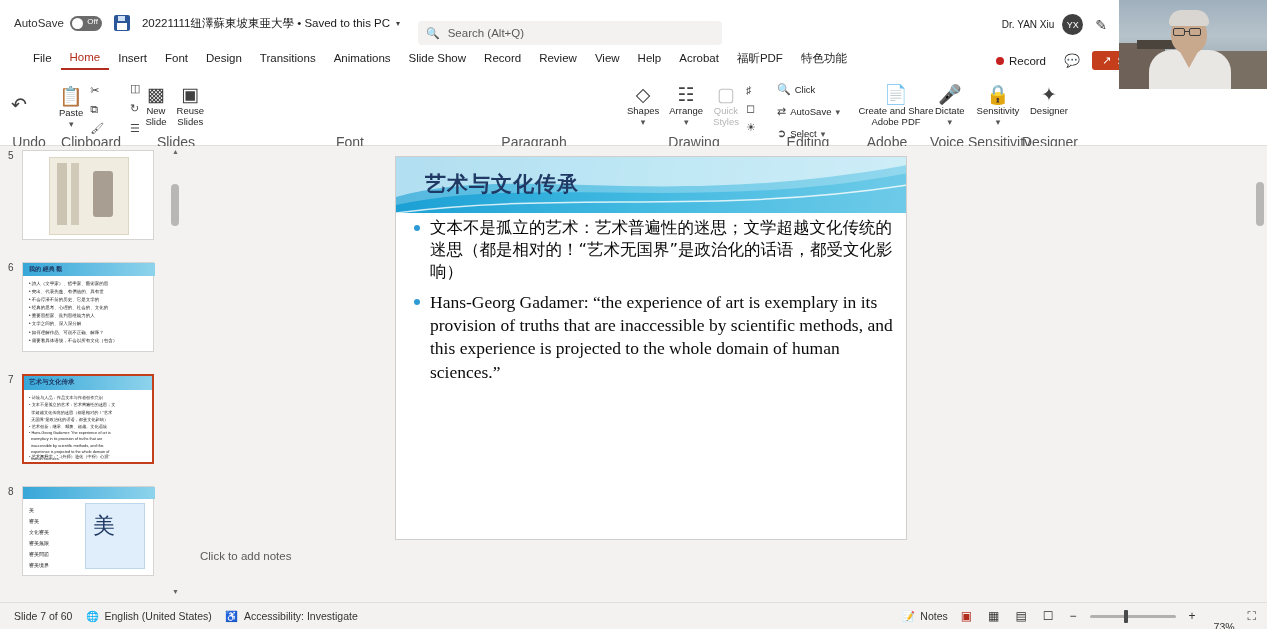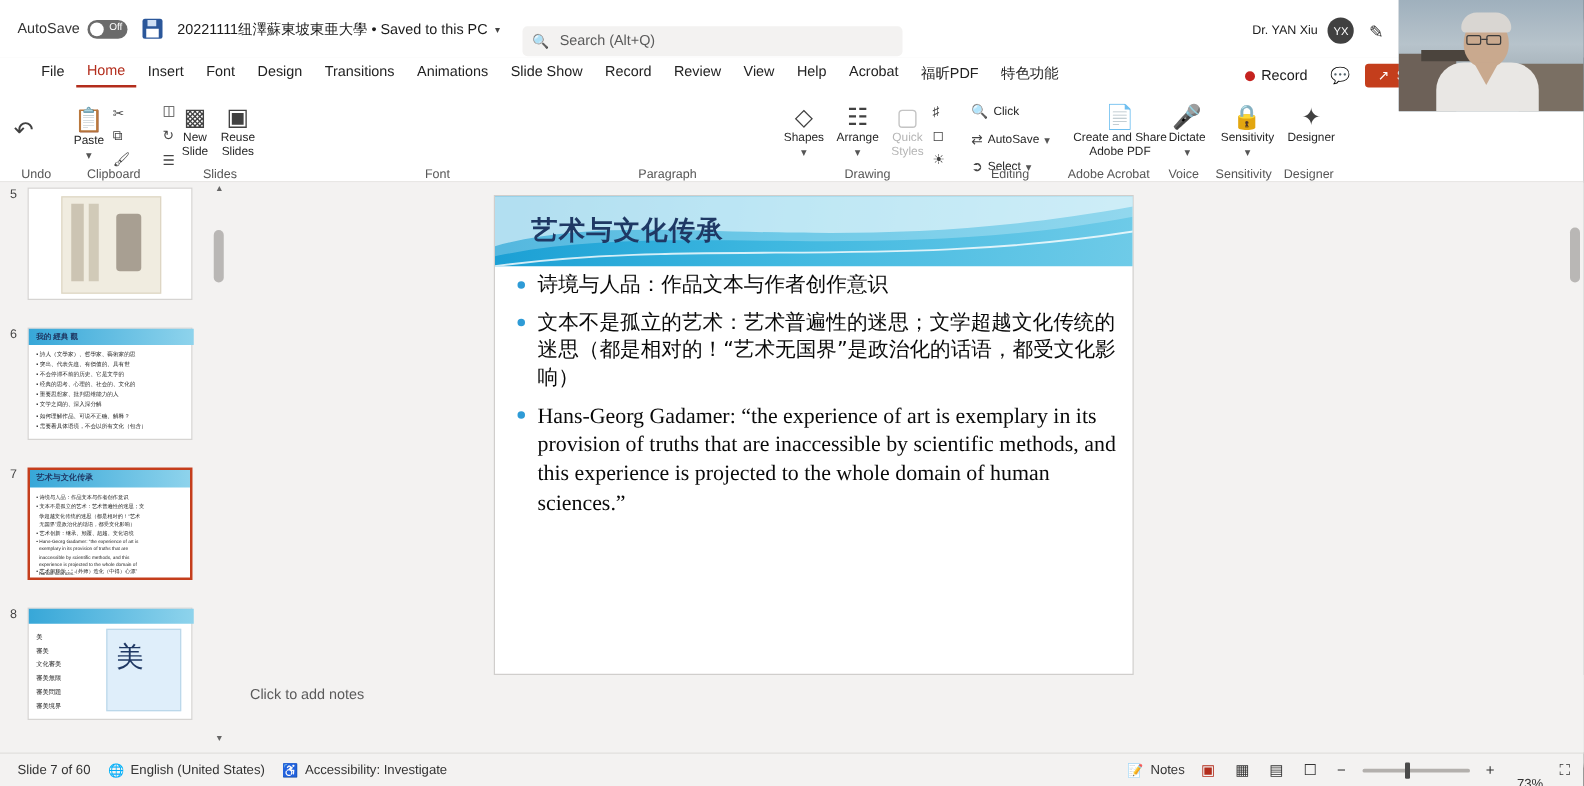--- a/index.html
+++ b/index.html
@@ -116,21 +116,21 @@
   .ribbon {
     position: absolute; top: 72px; left: 0; width: 1267px; height: 74px;
     background: #ffffff; border-bottom: 1px solid #e1dfdd;
   }
   .rib-group {
     position: absolute; top: 0; height: 74px;
     display: flex; align-items: flex-start;
   }
   .grp-labels {
     position: absolute; top: 134px; left: 0; width: 1267px; height: 12px;
-    font-size: 10px; color: #555;
+    font-size: 14px; color: #555;
   }
   .grp-label { position: absolute; text-align: center; }
   .ribbon-divider {
     position: absolute; top: 76px; width: 1px; height: 58px; background: #e6e4e2;
   }
   .btn-v {
     display: flex; flex-direction: column; align-items: center;
     justify-content: flex-start; font-size: 9.5px; color: #262626;
     padding: 4px 5px 0 5px; text-align: center; line-height: 1.15;
   }
@@ -616,21 +616,20 @@
       <div class="slide">
         <div class="slide-header">
           <svg class="wave" viewBox="0 0 512 56" preserveAspectRatio="none">
             <path d="M0,40 C120,6 260,54 512,8 L512,0 L0,0 Z" fill="#ffffff" opacity="0.55"></path>
             <path d="M0,48 C140,18 300,56 512,16 L512,0 L0,0 Z" fill="#ffffff" opacity="0.25"></path>
             <path d="M0,56 C160,34 320,58 512,28" stroke="#ffffff" stroke-width="1.5" fill="none" opacity="0.8"></path>
           </svg>
           <div class="slide-title">艺术与文化传承</div>
         </div>
         <div class="bullets">
-          <div class="bullet">诗境与人品：作品文本与作者创作意识</div>
           <div class="bullet">文本不是孤立的艺术：艺术普遍性的迷思；文学超越文化传统的迷思（都是相对的！“艺术无国界”是政治化的话语，都受文化影响）</div>
           <div class="bullet en">Hans-Georg Gadamer: “the experience of art is exemplary in its provision of truths that are inaccessible by scientific methods, and this experience is projected to the whole domain of human sciences.”</div>
         </div>
       </div>
       <div class="stage-scroll"></div>
       <div class="stage-scroll-thumb"></div>
     </div>
 
     <div class="notes-bar">
       <div class="notes-text">Click to add notes</div>

